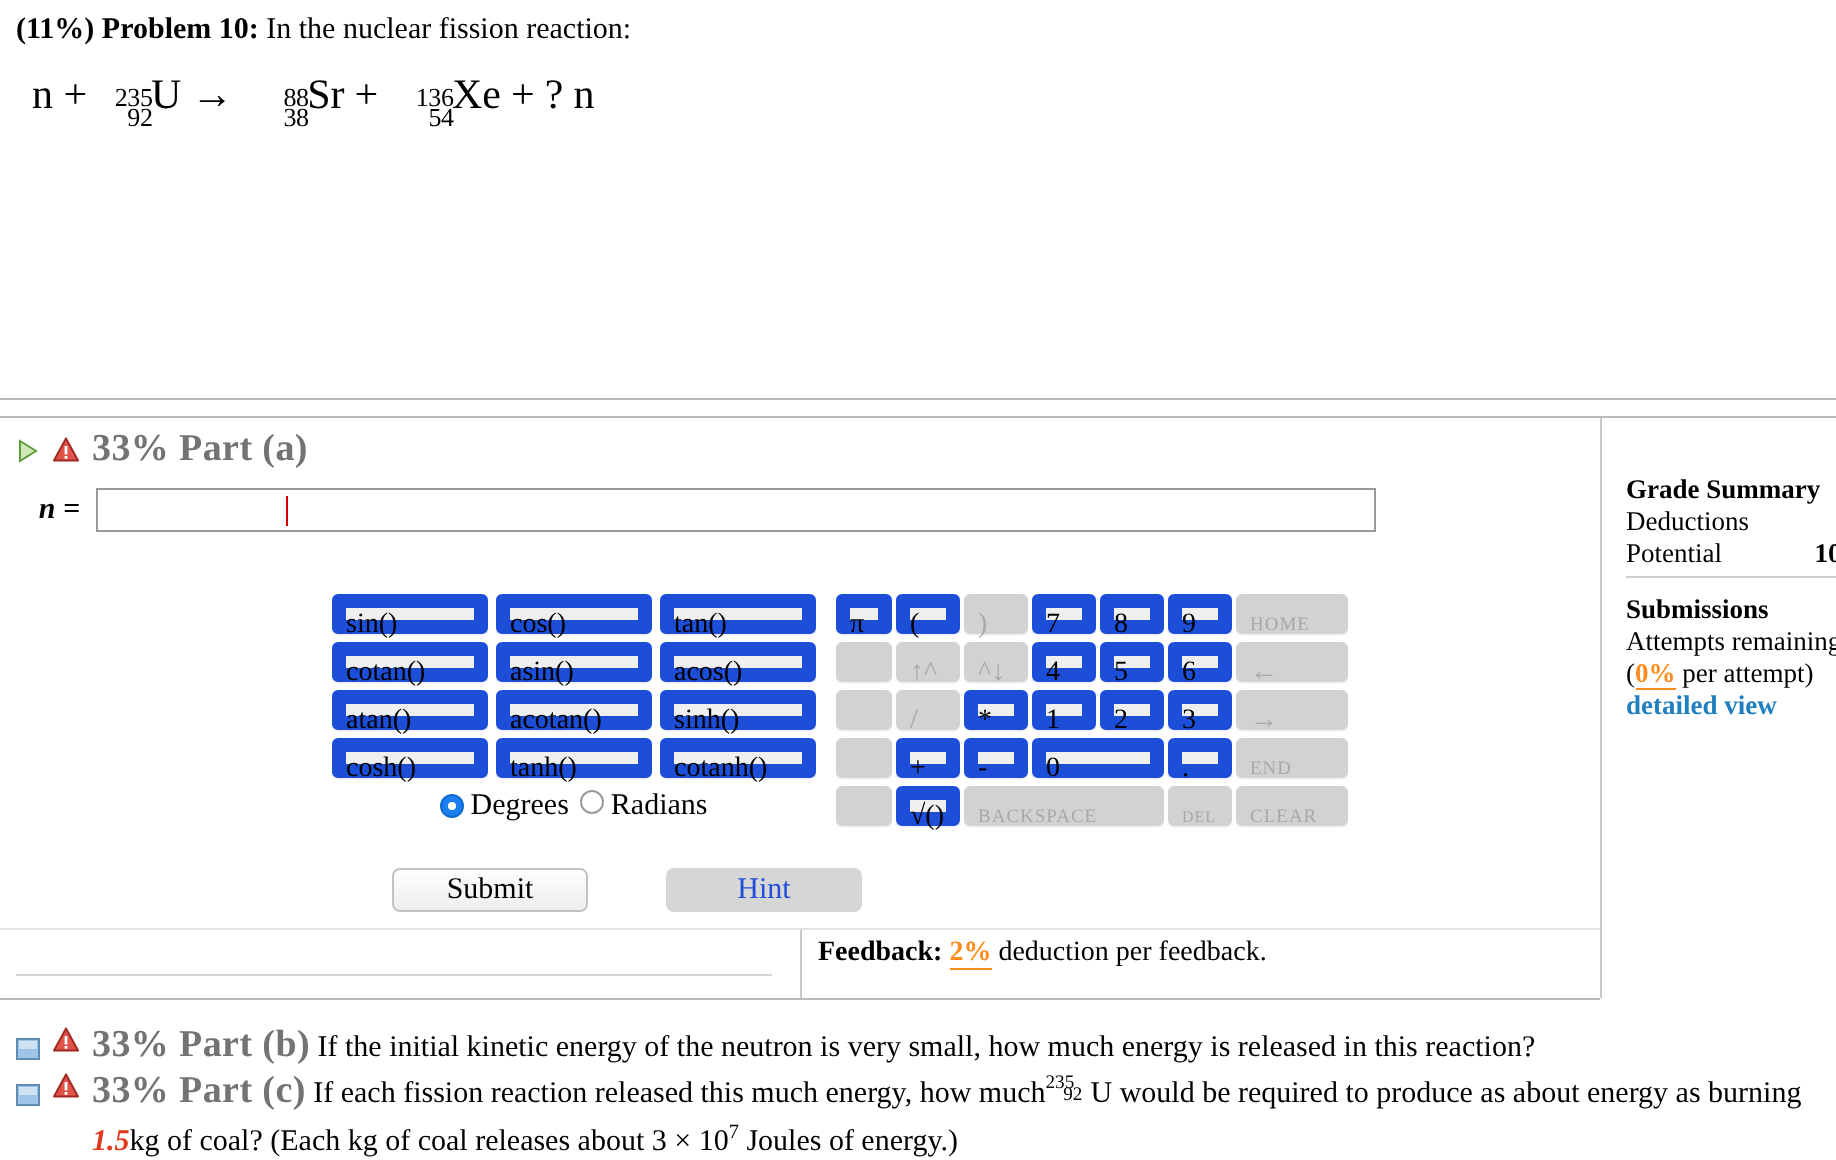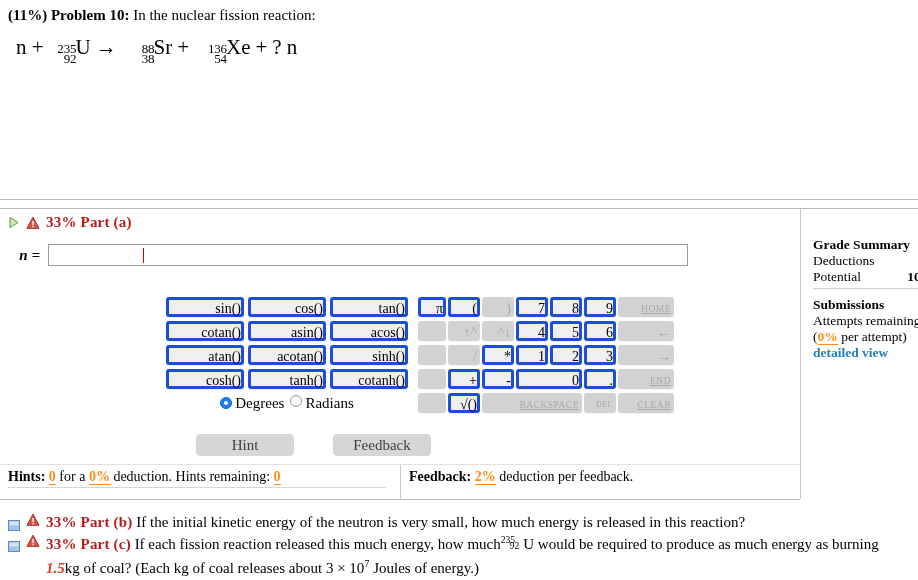--- a/index.html
+++ b/index.html
@@ -32,76 +32,76 @@
   .hr-top{position:absolute;left:0;top:199px;width:918px;height:1px;background:#b9b9b9;}
   .hr-top2{position:absolute;left:0;top:208px;width:918px;height:1px;background:#b9b9b9;}
   .vrule-right{position:absolute;left:800px;top:209px;width:1px;height:290px;background:#c8c8c8;}
 
   
   #part-a-row{position:absolute;left:8px;top:214px;width:770px;
               display:flex;align-items:center;gap:6px;}
   .tri-icon{width:12px;height:13px;display:inline-block;position:relative;}
   .tri-icon svg{display:block;}
   .warn-icon{width:14px;height:14px;display:inline-block;}
-  .part-label{color:#b91c1c;font-weight:bold;font-size:15px;letter-spacing:0.2px;}
+  .part-label{color:#737373;font-weight:bold;font-size:19px;letter-spacing:0.2px;}
   .part-text{font-size:15px;color:#000;}
 
   
   #answer-row{position:absolute;left:8px;top:244px;display:flex;align-items:center;}
   .var-label{font-style:italic;font-weight:bold;font-size:15px;width:32px;
              text-align:right;padding-right:8px;}
   .answer-input{
     width:640px;height:22px;border:1px solid #9a9a9a;background:#fff;
     font-family:"Liberation Serif",serif;font-size:15px;color:#000;
     padding:0 4px;box-sizing:border-box;outline:none;
   }
   .caret{position:absolute;left:143px;top:248px;width:1px;height:15px;background:#d00000;}
 
   
   #calculator{position:absolute;left:166px;top:297px;display:flex;gap:0;}
   .calc-btn{
     font-family:"Liberation Serif",serif;font-size:14px;
-    background:#efefef;border:3px solid #1d4ed8;border-radius:3px;
-    height:20px;line-height:18px;text-align:right;color:#000;
+    background:#efefef;border:7px solid #1d4ed8;border-radius:3px;
+    height:20px;line-height:18px;text-align:left;color:#000;
     box-sizing:border-box;cursor:pointer;
     box-shadow:0 1px 0 rgba(0,0,0,0.05);
   }
   .calc-btn.dim{background:#d2d2d2;border-color:#d2d2d2;color:#a8a8a8;cursor:default;}
   .calc-btn.blank{background:#d2d2d2;border-color:#d2d2d2;color:#d2d2d2;cursor:default;}
-  .calc-btn.small{font-size:9.5px;letter-spacing:0.5px;text-decoration:underline;}
+  .calc-btn.small{font-size:9.5px;letter-spacing:0.5px;}
   .calc-btn.tiny{font-size:8px;letter-spacing:0.5px;}
 
   .trig-grid{display:grid;grid-template-columns:78px 78px 78px;
              grid-auto-rows:20px;gap:4px 4px;}
   .trig-grid .calc-btn{width:78px;}
   .radio-row{grid-column:1 / span 3;display:flex;align-items:center;
              justify-content:center;gap:6px;height:20px;font-size:15px;}
   .radio{width:12px;height:12px;border-radius:50%;border:1px solid #9a9a9a;
          background:#fff;display:inline-block;box-sizing:border-box;position:relative;}
   .radio.on{background:#1c7ff0;border-color:#1069d0;}
   .radio.on::after{content:"";position:absolute;left:3px;top:3px;width:4px;height:4px;
                    border-radius:50%;background:#fff;}
   .radio-lbl{font-size:15px;}
 
   .numpad{margin-left:10px;display:grid;
           grid-template-columns:28px 32px 32px 32px 32px 32px 56px;
           grid-auto-rows:20px;gap:4px 2px;}
   .numpad .calc-btn{width:100%;}
   .span2{grid-column:span 2;}
-  .span3{grid-column:span 3;padding-left:16px;}
+  .span3{grid-column:span 3;}
 
   
   #action-buttons{position:absolute;left:196px;top:434px;display:flex;gap:39px;}
   .act-btn{
     width:98px;height:22px;border-radius:4px;border:1px solid #c2c2c2;
     background:linear-gradient(#fdfdfd,#eeeeee);
     font-family:"Liberation Serif",serif;font-size:15px;color:#000;
     text-align:center;line-height:20px;cursor:pointer;box-sizing:border-box;
   }
-  .act-btn.disabled{background:#d6d6d6;border-color:#d6d6d6;color:#404040;cursor:default;}
+  .act-btn.disabled{background:#d6d6d6;border-color:#d6d6d6;color:#1d4ed8;cursor:default;}
 
   
   .strip-cell{position:absolute;box-sizing:border-box;}
   #hints-cell{left:0;top:465px;width:400px;height:34px;}
   #feedback-cell{left:401px;top:465px;width:399px;height:34px;}
   .strip-inner{padding:4px 0 0 8px;font-size:14px;}
   .strip-title{font-weight:bold;}
   .hl{color:#ff8c1a;font-weight:bold;border-bottom:1px solid #ff8c1a;}
   .divline{position:absolute;left:8px;top:22px;width:378px;height:1px;background:#d6d6d6;}
   .cellborder-l{position:absolute;left:400px;top:465px;width:1px;height:34px;background:#c8c8c8;}
@@ -225,37 +225,29 @@
       <div class="calc-btn dim small">END</div>
       <div class="calc-btn blank"></div>
       <div class="calc-btn">√()</div>
       <div class="calc-btn dim small span3">BACKSPACE</div>
       <div class="calc-btn dim tiny">DEL</div>
       <div class="calc-btn dim small">CLEAR</div>
     </div>
 </div>
 
 <div id="action-buttons">
+  <div class="act-btn">Submit</div>
   <div class="act-btn disabled">Hint</div>
-  <div class="act-btn disabled">Feedback</div>
 </div>
 
 <div class="cellborder-t"></div>
 <div class="cellborder-l"></div>
 <div class="cellborder-b"></div>
 
 <div class="strip-cell" id="hints-cell">
-  <div class="strip-inner">
-    <span class="strip-title">Hints:</span>
-    <span class="hl">0</span>
-    <span>for a</span>
-    <span class="hl">0%</span>
-    <span>deduction. Hints remaining:</span>
-    <span class="hl">0</span>
-  </div>
   <div class="divline"></div>
 </div>
 
 <div class="strip-cell" id="feedback-cell">
   <div class="strip-inner">
     <span class="strip-title">Feedback:</span>
     <span class="hl">2%</span>
     <span>deduction per feedback.</span>
   </div>
 </div>
@@ -314,19 +306,19 @@
     <span class="warn-icon">
       <svg width="14" height="14" viewBox="0 0 14 14">
           <path d="M7 1.2 L13 12.3 L1 12.3 Z" fill="#e0534a" stroke="#a32a22" stroke-width="1" stroke-linejoin="round"></path>
           <rect x="6.3" y="5" width="1.4" height="4.2" fill="#ffffff"></rect>
           <rect x="6.3" y="10" width="1.4" height="1.4" fill="#ffffff"></rect>
         </svg>
     </span>
     <span class="part-body">
       <span class="part-label">33% Part (c)</span>
       <span class="part-text">If each fission reaction released this much energy, how much</span><span class="nuc-inline"><span class="a">235</span><span class="z">92</span></span><span>U</span>
-      <span class="part-text">would be required to produce as much energy as burning</span>
+      <span class="part-text">would be required to produce as about energy as burning</span>
       <span class="redval">1.5</span><span class="part-text">kg of coal? (Each kg of coal releases about 3 × 10</span><span class="sup">7</span>
       <span class="part-text">Joules of energy.)</span>
     </span>
   </div>
 
 </div>
 
 </body></html>

